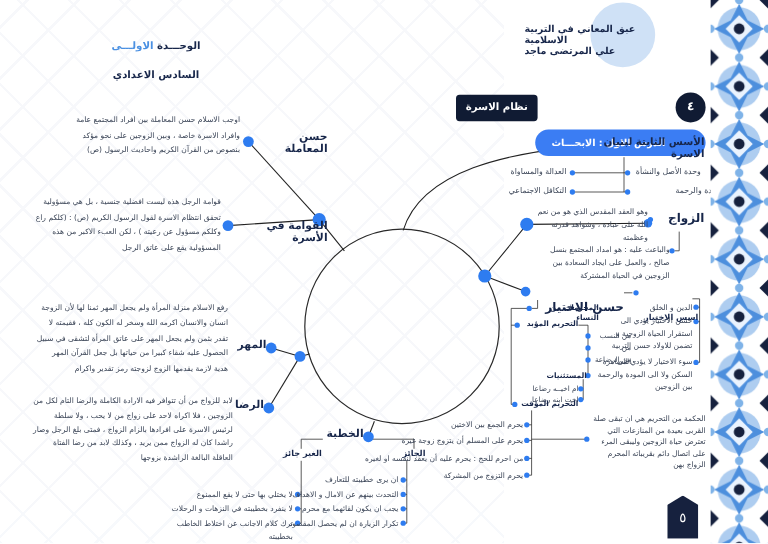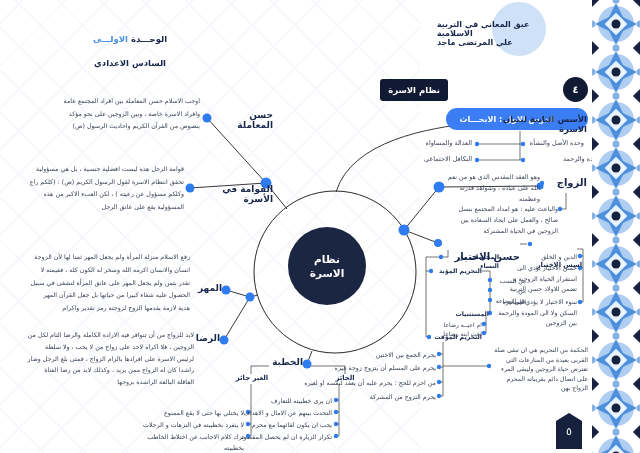--- a/index.html
+++ b/index.html
@@ -144,24 +144,20 @@
       <circle cx="336" cy="400" r="2.2"></circle>
         <circle cx="336" cy="412" r="2.2"></circle>
         <circle cx="336" cy="424" r="2.2"></circle>
         <circle cx="336" cy="436" r="2.2"></circle>
       <circle cx="248" cy="412" r="2.2"></circle>
         <circle cx="248" cy="424" r="2.2"></circle>
         <circle cx="248" cy="436" r="2.2"></circle>
     </g>
   </svg>
 
-  <div id="center-bubble" class="abs rtl">
-    <div>نظام</div>
-    <div>الاسرة</div>
-  </div>
 
   <div class="abs t rtl z2" style="left:52px;top:95px;width:148px;text-align:right;">اوجب الاسلام حسن المعاملة بين افراد المجتمع عامة وافراد الاسرة خاصة ، وبين الزوجين على نحو مؤكد بنصوص من القرآن الكريم واحاديث الرسول (ص)</div>
   <div class="abs lbl rtl z2" style="left:213px;top:110px;width:60px;font-size:9px;text-align:right;">حسن المعاملة</div>
 
   <div class="abs t rtl z2" style="left:26px;top:163px;width:158px;text-align:right;">قوامة الرجل هذه ليست افضلية جنسية ، بل هي مسؤولية تحقق انتظام الاسرة لقول الرسول الكريم (ص) : (كلكم راع وكلكم مسؤول عن رعيته ) ، لكن العبء الاكبر من هذه المسؤولية يقع على عاتق الرجل</div>
   <div class="abs lbl rtl z2" style="left:195px;top:184px;width:78px;font-size:9px;text-align:right;">القوامة في الأسرة</div>
 
   <div class="abs t rtl z2" style="left:30px;top:251px;width:160px;text-align:right;line-height:12.8px;">رفع الاسلام منزلة المرأة ولم يجعل المهر ثمنا لها لأن الزوجة انسان والانسان اكرمه الله وسخر له الكون كله ، فقيمته لا تقدر بثمن ولم يجعل المهر على عاتق المرأة لتشقى في سبيل الحصول عليه شقاء كبيرا من حياتها بل جعل القرآن المهر هدية لازمة يقدمها الزوج لزوجته رمز تقدير واكرام</div>
   <div class="abs lbl rtl z2" style="left:196px;top:283px;width:26px;font-size:9px;text-align:right;">المهر</div>
 

